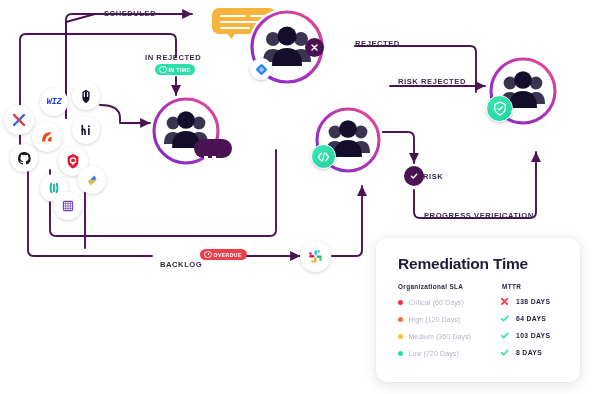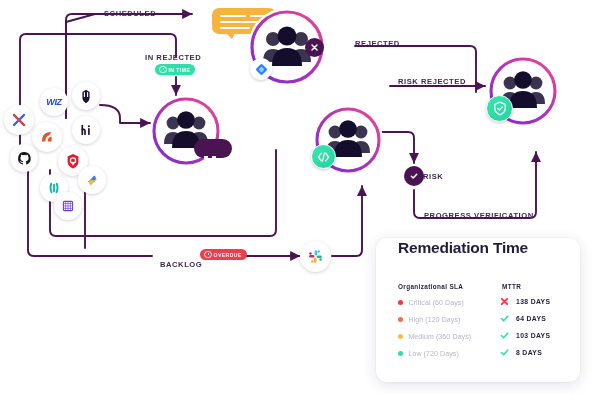--- a/index.html
+++ b/index.html
@@ -300,21 +300,21 @@
       <path d="M2.4,5.2 L4.2,7 L7.7,3.2" fill="none" stroke="#fff" stroke-width="1.5" stroke-linecap="round" stroke-linejoin="round"></path>
     </svg>
   </div>
 
   <div class="chip" style="left:4px;top:105px;width:30px;height:30px;">
     <svg width="16" height="16" viewBox="0 0 16 16">
       <path d="M3,3 L13,13 M13,3 L3,13" stroke="#3b5bdb" stroke-width="2.3" stroke-linecap="round"></path>
       <path d="M3,3 L13,13" stroke="#e8413a" stroke-width="2.3" stroke-linecap="round" opacity=".9"></path>
     </svg>
   </div>
-  <div class="chip" style="left:40px;top:88px;width:28px;height:28px;">
+  <div class="chip" style="left:40px;top:88px;width:28px;height:28px;font-family:Liberation Mono, monospace;">
     <span style="font-size:9px;font-weight:bold;font-style:italic;color:#1b4ae0;letter-spacing:-.4px;">WIZ</span>
   </div>
   <div class="chip" style="left:72px;top:82px;width:28px;height:28px;">
     <svg width="14" height="15" viewBox="0 0 14 15">
       <path d="M7,.8 L10.6,3 V8.6 Q10.6,12.4 7,14.2 Q3.4,12.4 3.4,8.6 V3 z" fill="#1d1433"></path>
       <path d="M5.4,3.6 V7.4 M8.6,3.6 V7.4" stroke="#fff" stroke-width="1.1" stroke-linecap="round"></path>
     </svg>
   </div>
   <div class="chip" style="left:32px;top:122px;width:30px;height:30px;">
     <svg width="16" height="16" viewBox="0 0 16 16">
@@ -368,21 +368,21 @@
       <rect x="7.6" y="2.2" width="2.5" height="5.2" rx="1.25" fill="#36c5f0"></rect>
       <rect x="10.4" y="2.2" width="2.5" height="2.5" rx="1.25" fill="#36c5f0"></rect>
       <rect x="9.6" y="7.6" width="5.2" height="2.5" rx="1.25" fill="#2eb67d"></rect>
       <rect x="12.3" y="10.3" width="2.5" height="2.5" rx="1.25" fill="#2eb67d"></rect>
       <rect x="7" y="9.6" width="2.5" height="5.2" rx="1.25" fill="#ecb22e"></rect>
       <rect x="4.2" y="12.3" width="2.5" height="2.5" rx="1.25" fill="#ecb22e"></rect>
     </svg>
   </div>
 
   <div class="card" style="left:376px;top:238px;width:204px;height:144px;">
-    <div class="card-title" style="left:22px;top:1px;text-align:right;">Remediation Time</div>
+    <div class="card-title" style="left:22px;top:17px;text-align:right;">Remediation Time</div>
 
     <div class="col-head" style="left:22px;top:45px;">Organizational SLA</div>
     <div class="col-head" style="left:126px;top:45px;">MTTR</div>
 
     <div class="sla-row" style="left:22px;top:61px;">
       <span class="sla-dot" style="background:#f9324a;"></span>
       <span class="sla-text">Critical (60 Days)</span>
     </div>
     <div class="sla-row" style="left:22px;top:78px;">
       <span class="sla-dot" style="background:#f4713a;"></span>

